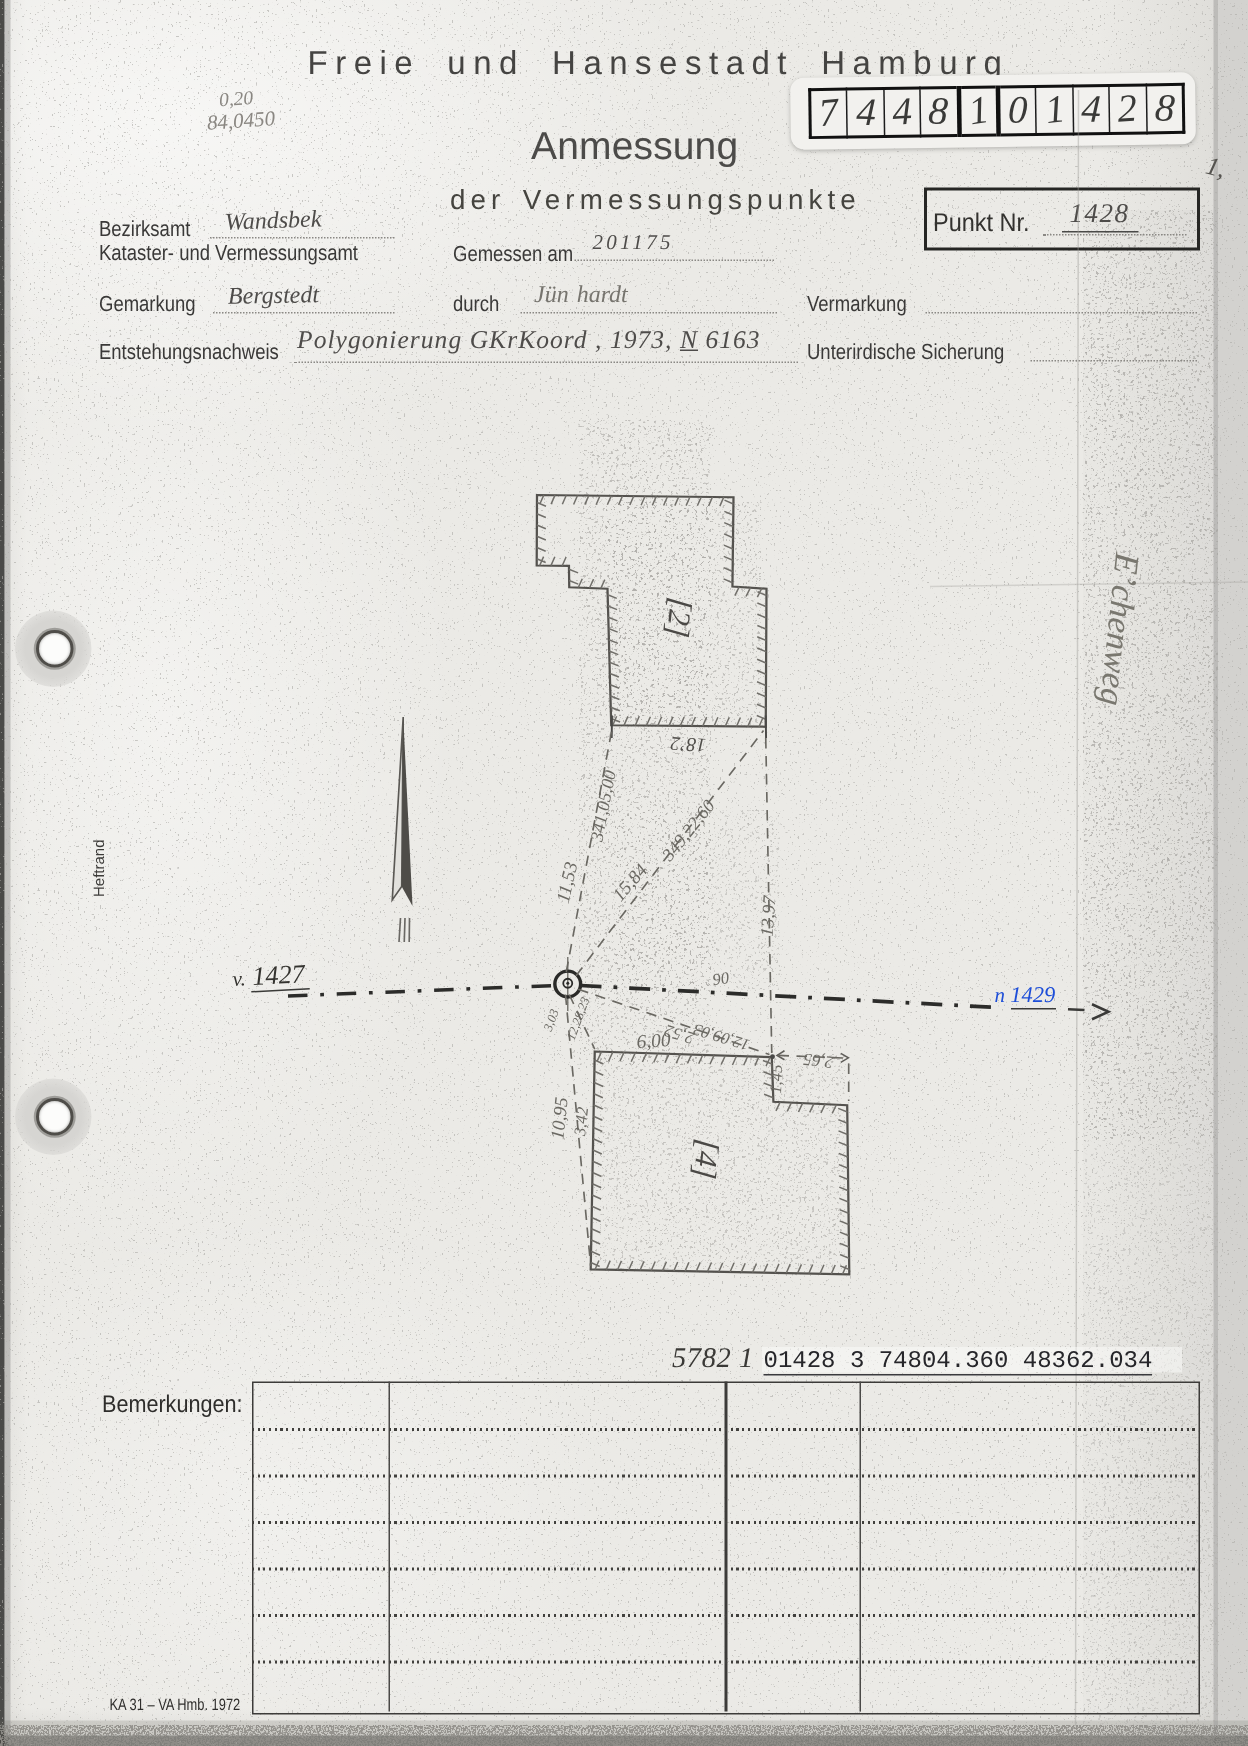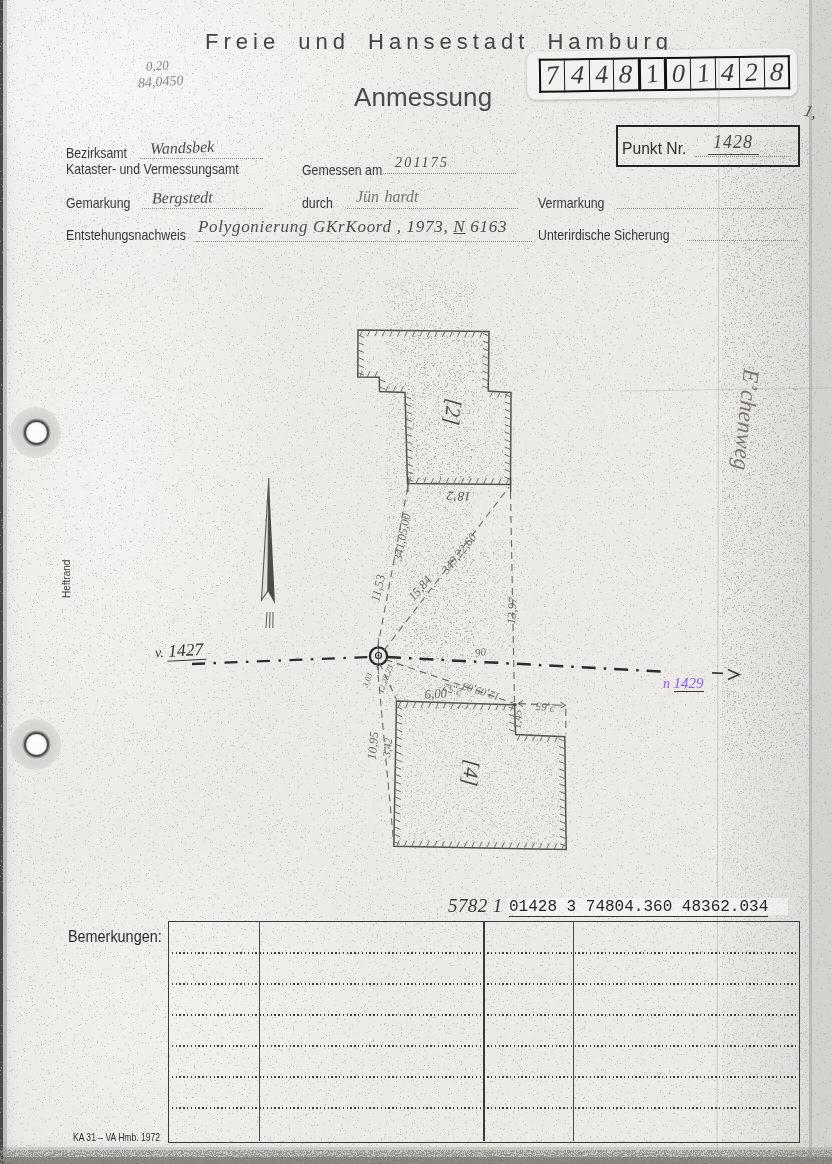--- a/index.html
+++ b/index.html
@@ -84,20 +84,21 @@
 </div>
 <style>
 .cell{width:23.4px;height:29px;border:1.5px solid #1c1c1c;text-align:center;
 font-family:"Liberation Serif",serif;font-style:italic;font-size:26px;font-weight:normal;color:#3a3a38;padding:0;}
 .cell.g{border-right:3.2px solid #111;}
 table{border:2.8px solid #111;}
 </style>
 
 <div class="abs" style="left:354px;top:82px;font-size:26px;color:#4c4b49;letter-spacing:0.1px;">Anmessung</div>
 
+<div class="abs" style="left:300px;top:122px;font-size:18.5px;color:#45443f;letter-spacing:3.4px;word-spacing:3px;">der Vermessungspunkte</div>
 
 <div class="abs" style="left:616px;top:125px;width:180px;height:38px;border:2px solid #262624;"></div>
 <div class="abs" style="left:622px;top:139px;font-size:17px;color:#33322f;transform:scaleX(.92);transform-origin:left top;">Punkt Nr.</div>
 <div class="abs dot" style="left:695px;top:138px;width:96px;height:18px;"></div>
 <div class="abs hand" style="left:708px;top:132px;font-size:18px;border-bottom:1.6px solid #4a4a48;padding:0 6px 1px 5px;letter-spacing:1px;">1428</div>
 
 <div class="abs hand" style="left:804px;top:102px;font-size:17px;color:#55534f;transform:rotate(14deg);">1,</div>
 
 <div class="abs lbl" style="left:66px;top:145px;">Bezirksamt</div>
 <div class="abs dot" style="left:140px;top:142px;width:123px;height:16px;"></div>
@@ -191,21 +192,21 @@
 <text x="546" y="703.5" font-size="11.5" text-anchor="middle" transform="rotate(187 546 703.5)">2,65</text>
 <text x="377" y="746" font-size="12.5" text-anchor="middle" transform="rotate(-84 377 746)">10,95</text>
 <text x="391" y="748" font-size="11" text-anchor="middle" transform="rotate(-84 391 748)">3,42</text>
 <text x="370" y="681" font-size="8.5" text-anchor="middle" transform="rotate(-70 370 681)">3,03</text>
 <text x="388" y="680" font-size="8.5" text-anchor="middle" transform="rotate(-70 388 680)">12,28,23</text>
 </g>
 </svg>
 
 <div class="abs hand" style="left:155px;top:640px;font-size:14px;color:#34332f;transform:rotate(-3deg);">v. <span style="font-size:17.5px;border-bottom:1.8px solid #3a3a38;padding:0 3px 0 1px;">1427</span></div>
 
-<div class="abs hand" style="left:663px;top:656px;font-size:14px;color:#8b5cf6;margin-top:19px;">n <span style="font-size:15px;border-bottom:1.6px solid #3a3a38;">1429</span></div>
+<div class="abs hand" style="left:663px;top:656px;font-size:14px;color:#1d4ed8;">n <span style="font-size:15px;border-bottom:1.6px solid #3a3a38;">1429</span></div>
 
 <svg class="abs" style="left:255px;top:470px;" width="34" height="165" viewBox="0 0 34 165">
 <path d="M13.8,8 L6.5,130 L12.8,121 Z" fill="#e2e1dd" stroke="#5a5854" stroke-width="1.1"></path>
 <path d="M13.8,8 L12.8,121 L20,134 Z" fill="#4e4c48"></path>
 <path d="M12,142 L11,158 M15,142 L14.5,158 M18,142 L17.8,158" stroke="#6a6864" stroke-width="1.1" fill="none"></path>
 </svg>
 
 <div class="abs hand" style="left:764px;top:370px;font-size:23px;color:#79776f;transform:rotate(96deg);transform-origin:left top;white-space:nowrap;">E’chenweg</div>
 
 <div class="abs hand" style="left:448px;top:895px;font-size:19px;color:#3a3936;letter-spacing:0.4px;">5782 1</div>

